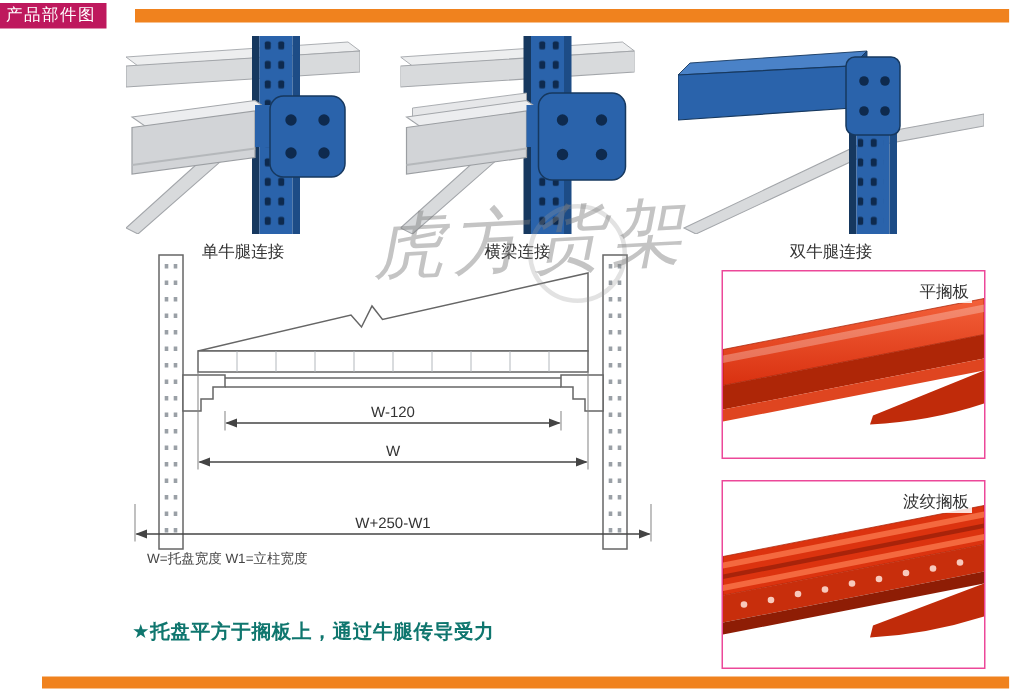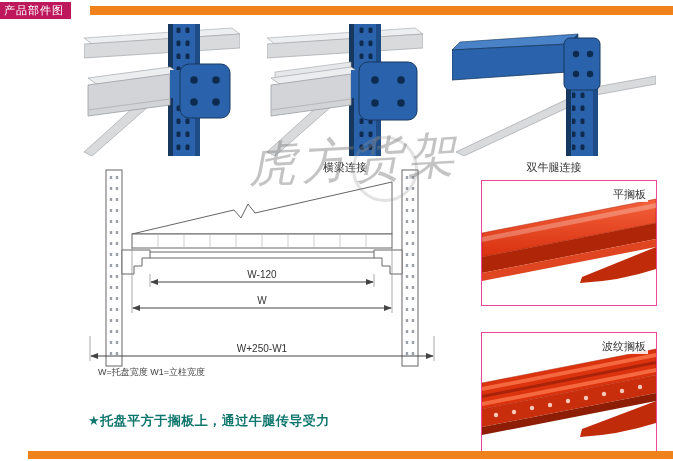--- a/index.html
+++ b/index.html
@@ -84,20 +84,21 @@
       <polygon points="4,54 86,43 96,50 14,61" fill="#ECEDEF" stroke="#A3A6AA" stroke-width="0.7"></polygon>
       <polygon points="4,61 86,50 86,81 4,92" fill="#D2D4D7" stroke="#9B9EA2" stroke-width="0.8"></polygon>
       <line x1="4" y1="86" x2="86" y2="75" stroke="#B5B8BB" stroke-width="1.2"></line>
       <rect x="86" y="46" width="16" height="28" fill="#2A63AB"></rect>
       <rect x="96" y="40" width="50" height="54" rx="9" fill="#2A63AB" stroke="#16385F" stroke-width="1"></rect>
       <circle cx="110" cy="56" r="3.8" fill="#0E2A4E"></circle>
       <circle cx="132" cy="56" r="3.8" fill="#0E2A4E"></circle>
       <circle cx="110" cy="78" r="3.8" fill="#0E2A4E"></circle>
       <circle cx="132" cy="78" r="3.8" fill="#0E2A4E"></circle>
     </svg>
+    <div class="conn-label">单牛腿连接</div>
   </div>
 
   <div class="conn" style="left:267px;width:156px;">
     <svg viewBox="0 0 156 132" width="156" height="132">
       <polygon points="0,14 148,4 156,10 8,20" fill="#EDEEEF" stroke="#A3A6AA" stroke-width="0.6"></polygon>
       <polygon points="0,20 156,10 156,24 0,34" fill="#D8DADC" stroke="#A3A6AA" stroke-width="0.7"></polygon>
       <polygon points="0,128 82,54 90,60 8,132" fill="#D8DADC" stroke="#A3A6AA" stroke-width="0.7"></polygon>
       <rect x="82" y="0" width="5" height="132" fill="#16385F"></rect>
       <rect x="87" y="0" width="22" height="132" fill="#2A63AB"></rect>
       <rect x="89" y="0" width="18" height="132" fill="url(#p-holes)"></rect>
@@ -194,21 +195,21 @@
     <svg viewBox="0 0 174 124" width="174" height="124">
       <polygon points="0,52 174,18 174,42 0,76" fill="url(#g-redtop)" stroke="#A82106" stroke-width="0.5"></polygon>
       <polygon points="0,56 174,22 174,27 0,61" fill="#FFFFFF" opacity="0.28"></polygon>
       <polygon points="0,76 174,42 174,58 0,92" fill="#AE2607"></polygon>
       <polygon points="0,92 174,58 174,66 0,100" fill="#DF4520"></polygon>
       <path d="M100,96 L174,66 L174,88 Q138,100 98,102 Z" fill="#C02B0A"></path>
     </svg>
     <div class="product-label">平搁板</div>
   </div>
 
-  <div class="product-box" style="top:332px;">
+  <div class="product-box" style="top:320px;">
     <svg viewBox="0 0 174 124" width="174" height="124">
       <polygon points="0,50 174,16 174,42 0,76" fill="#DC330F" stroke="#A82106" stroke-width="0.5"></polygon>
       <polygon points="0,54 174,20 174,24 0,58" fill="#F4693F"></polygon>
       <polygon points="0,62 174,28 174,31 0,65" fill="#A8230A"></polygon>
       <polygon points="0,69 174,35 174,39 0,73" fill="#F4693F"></polygon>
       <polygon points="0,76 174,42 174,60 0,94" fill="#C82E0C"></polygon>
       <g fill="#F8C9BC">
         <circle cx="14" cy="82" r="2.2"></circle>
           <circle cx="32" cy="79" r="2.2"></circle>
         <circle cx="50" cy="75" r="2.2"></circle>

